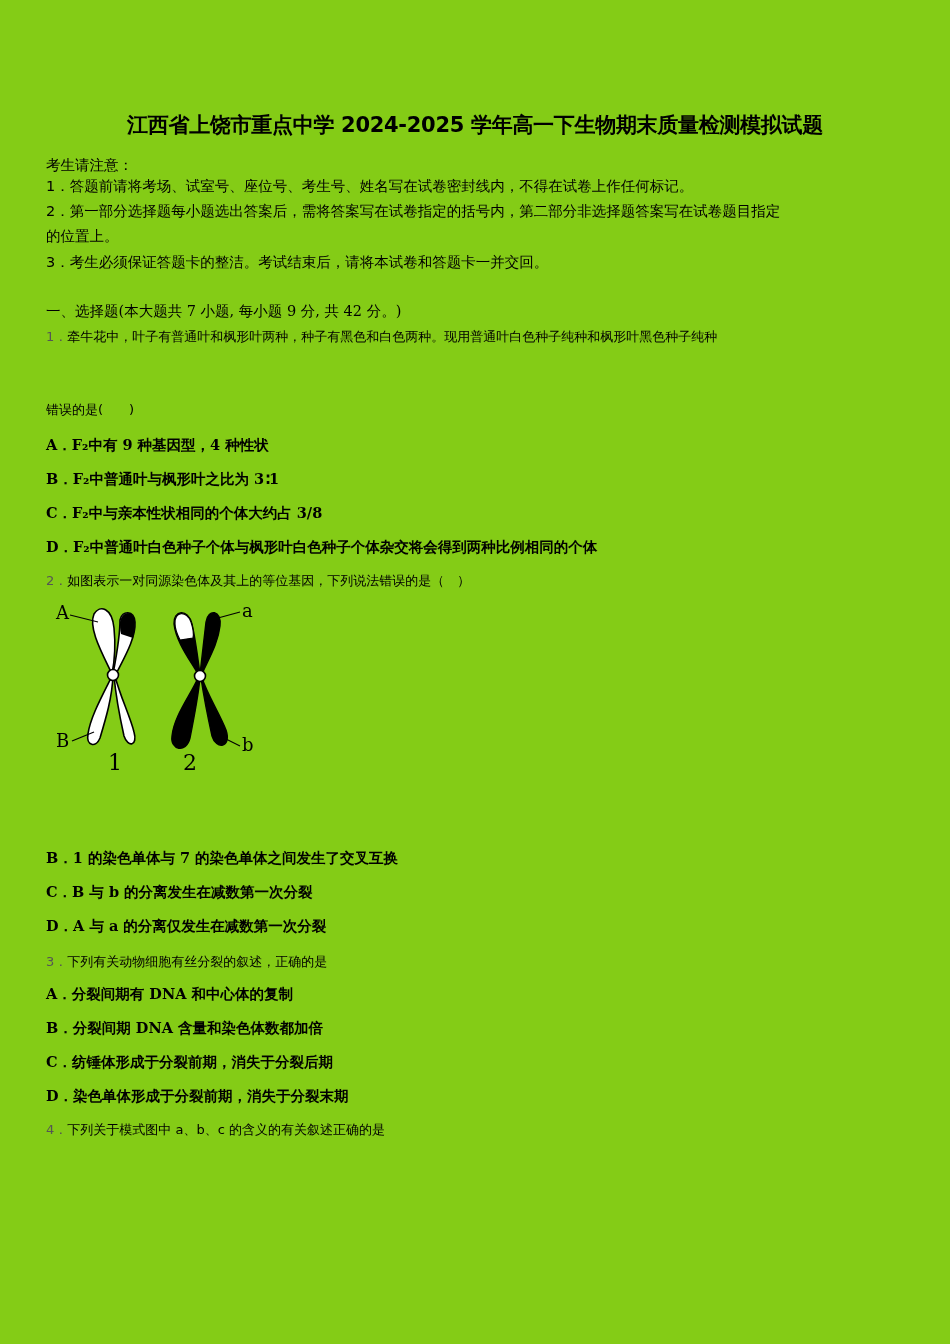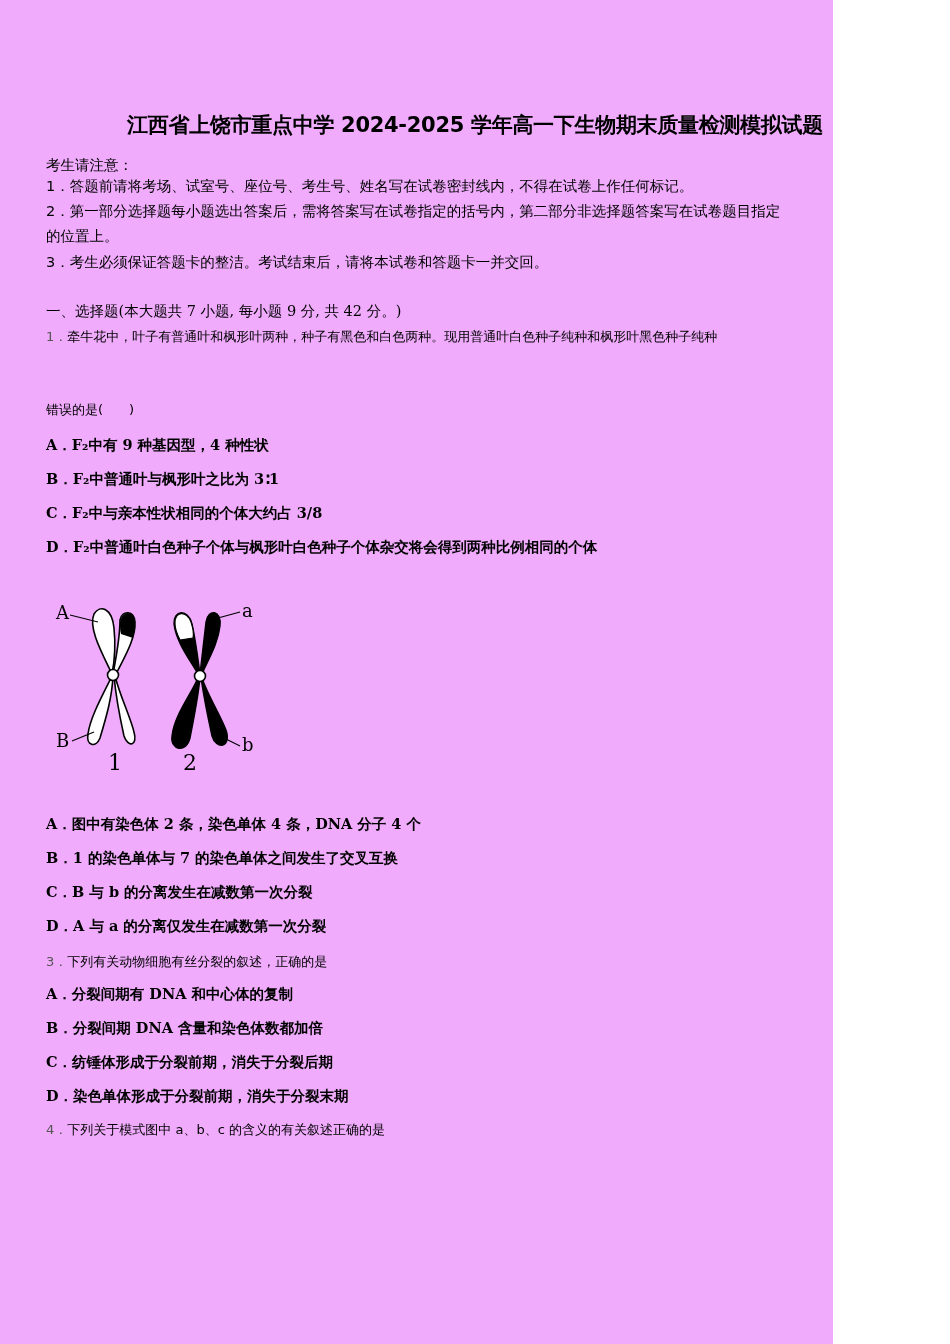--- a/index.html
+++ b/index.html
@@ -1,21 +1,21 @@
 <!DOCTYPE html>
 <html><head>
   <meta charset="utf-8">
   <style>
     html, body { margin: 0; padding: 0; background: #ffffff; }
     body {
       width: 950px; height: 1344px; position: relative; overflow: hidden;
       font-family: "DejaVu Serif", "Liberation Serif", serif;
       color: #000000;
     }
-    .page { position: absolute; left: 0; top: 0; width: 833px; height: 1344px; background: #f0abfc; }
+    .page { position: absolute; left: 0; top: 0; width: 950px; height: 1344px; background: #84cc16; }
     .title {
       position: absolute; left: 0; top: 111px; width: 950px; text-align: center;
       font-family: "DejaVu Sans", "Liberation Sans", sans-serif;
       font-size: 21px; font-weight: bold; letter-spacing: -0.3px; white-space: nowrap;
     }
     .line {
       position: absolute; left: 46px; white-space: nowrap; font-size: 14.5px;
       font-family: "DejaVu Sans", "Liberation Sans", sans-serif;
     }
     .serif { font-family: "DejaVu Serif", "Liberation Serif", serif; }
@@ -44,20 +44,23 @@
   <div class="line q" style="top:328px;">
     <span class="qnum">1．</span><span>牵牛花中，叶子有普通叶和枫形叶两种，种子有黑色和白色两种。现用普通叶白色种子纯种和枫形叶黑色种子纯种</span>
   </div>
   <div class="line q" style="top:401px;">错误的是(　　)</div>
 
   <div class="line opt" style="top:436px;"><span>A．</span><span>F₂中有 9 种基因型，4 种性状</span></div>
   <div class="line opt" style="top:470px;"><span>B．</span><span>F₂中普通叶与枫形叶之比为 3∶1</span></div>
   <div class="line opt" style="top:504px;"><span>C．</span><span>F₂中与亲本性状相同的个体大约占 3/8</span></div>
   <div class="line opt" style="top:538px;"><span>D．</span><span>F₂中普通叶白色种子个体与枫形叶白色种子个体杂交将会得到两种比例相同的个体</span></div>
 
+  <div class="line q" style="top:572px;">
+    <span class="qnum">2．</span><span>如图表示一对同源染色体及其上的等位基因，下列说法错误的是（　）</span>
+  </div>
 
   <div class="figure">
     <svg width="220" height="185" viewBox="0 0 220 185">
 
       <g stroke="#000" stroke-width="1.6" fill="#fff">
 
         <path d="M62 76 C52 55, 38 30, 44 16 C50 6, 62 10, 64 30 C66 50, 64 66, 62 76 Z"></path>
 
         <path d="M63 76 C66 60, 70 40, 70 22 C72 12, 84 12, 85 24 C86 40, 74 60, 66 76 Z"></path>
 
@@ -87,21 +90,20 @@
       <line x1="174" y1="140" x2="190" y2="148" stroke="#000" stroke-width="1.2"></line>
     </svg>
     <span class="fig-label" style="left:6px; top:4px;">A</span>
     <span class="fig-label" style="left:6px; top:132px;">B</span>
     <span class="fig-label" style="left:192px; top:2px;">a</span>
     <span class="fig-label" style="left:192px; top:136px;">b</span>
     <span class="fig-num" style="left:58px; top:152px;">1</span>
     <span class="fig-num" style="left:133px; top:152px;">2</span>
   </div>
 
-  <div class="line opt" style="top:815px;"><span>A．</span><span>图中有染色体 2 条，染色单体 4 条，DNA 分子 4 个</span></div>
   <div class="line opt" style="top:849px;"><span>B．</span><span>1 的染色单体与 7 的染色单体之间发生了交叉互换</span></div>
   <div class="line opt" style="top:883px;"><span>C．</span><span>B 与 b 的分离发生在减数第一次分裂</span></div>
   <div class="line opt" style="top:917px;"><span>D．</span><span>A 与 a 的分离仅发生在减数第一次分裂</span></div>
 
   <div class="line q" style="top:953px;">
     <span class="qnum">3．</span><span>下列有关动物细胞有丝分裂的叙述，正确的是</span>
   </div>
   <div class="line opt" style="top:985px;"><span>A．</span><span>分裂间期有 DNA 和中心体的复制</span></div>
   <div class="line opt" style="top:1019px;"><span>B．</span><span>分裂间期 DNA 含量和染色体数都加倍</span></div>
   <div class="line opt" style="top:1053px;"><span>C．</span><span>纺锤体形成于分裂前期，消失于分裂后期</span></div>

